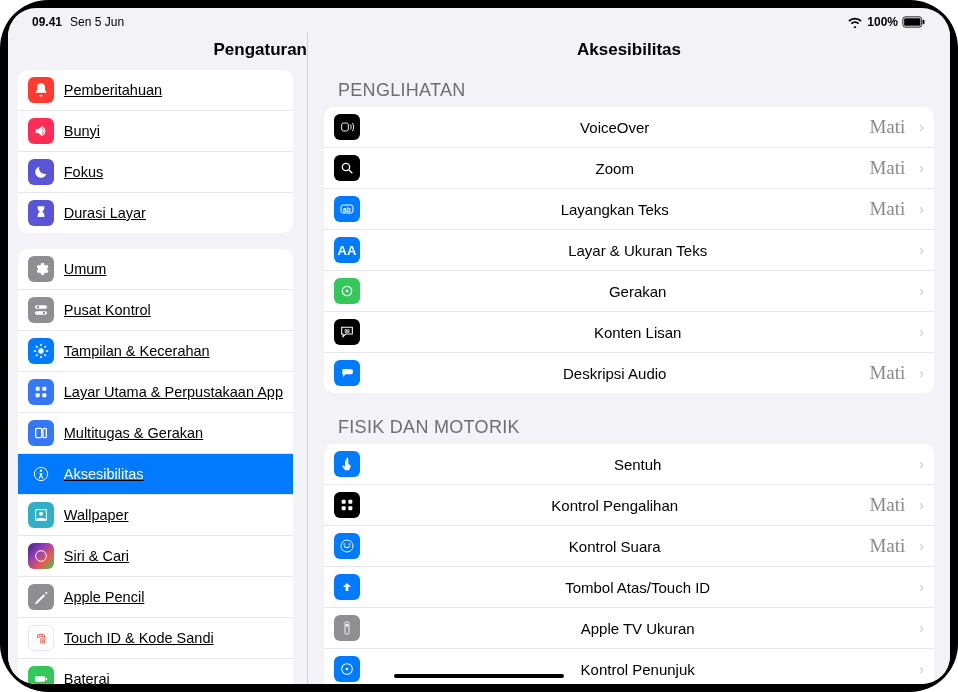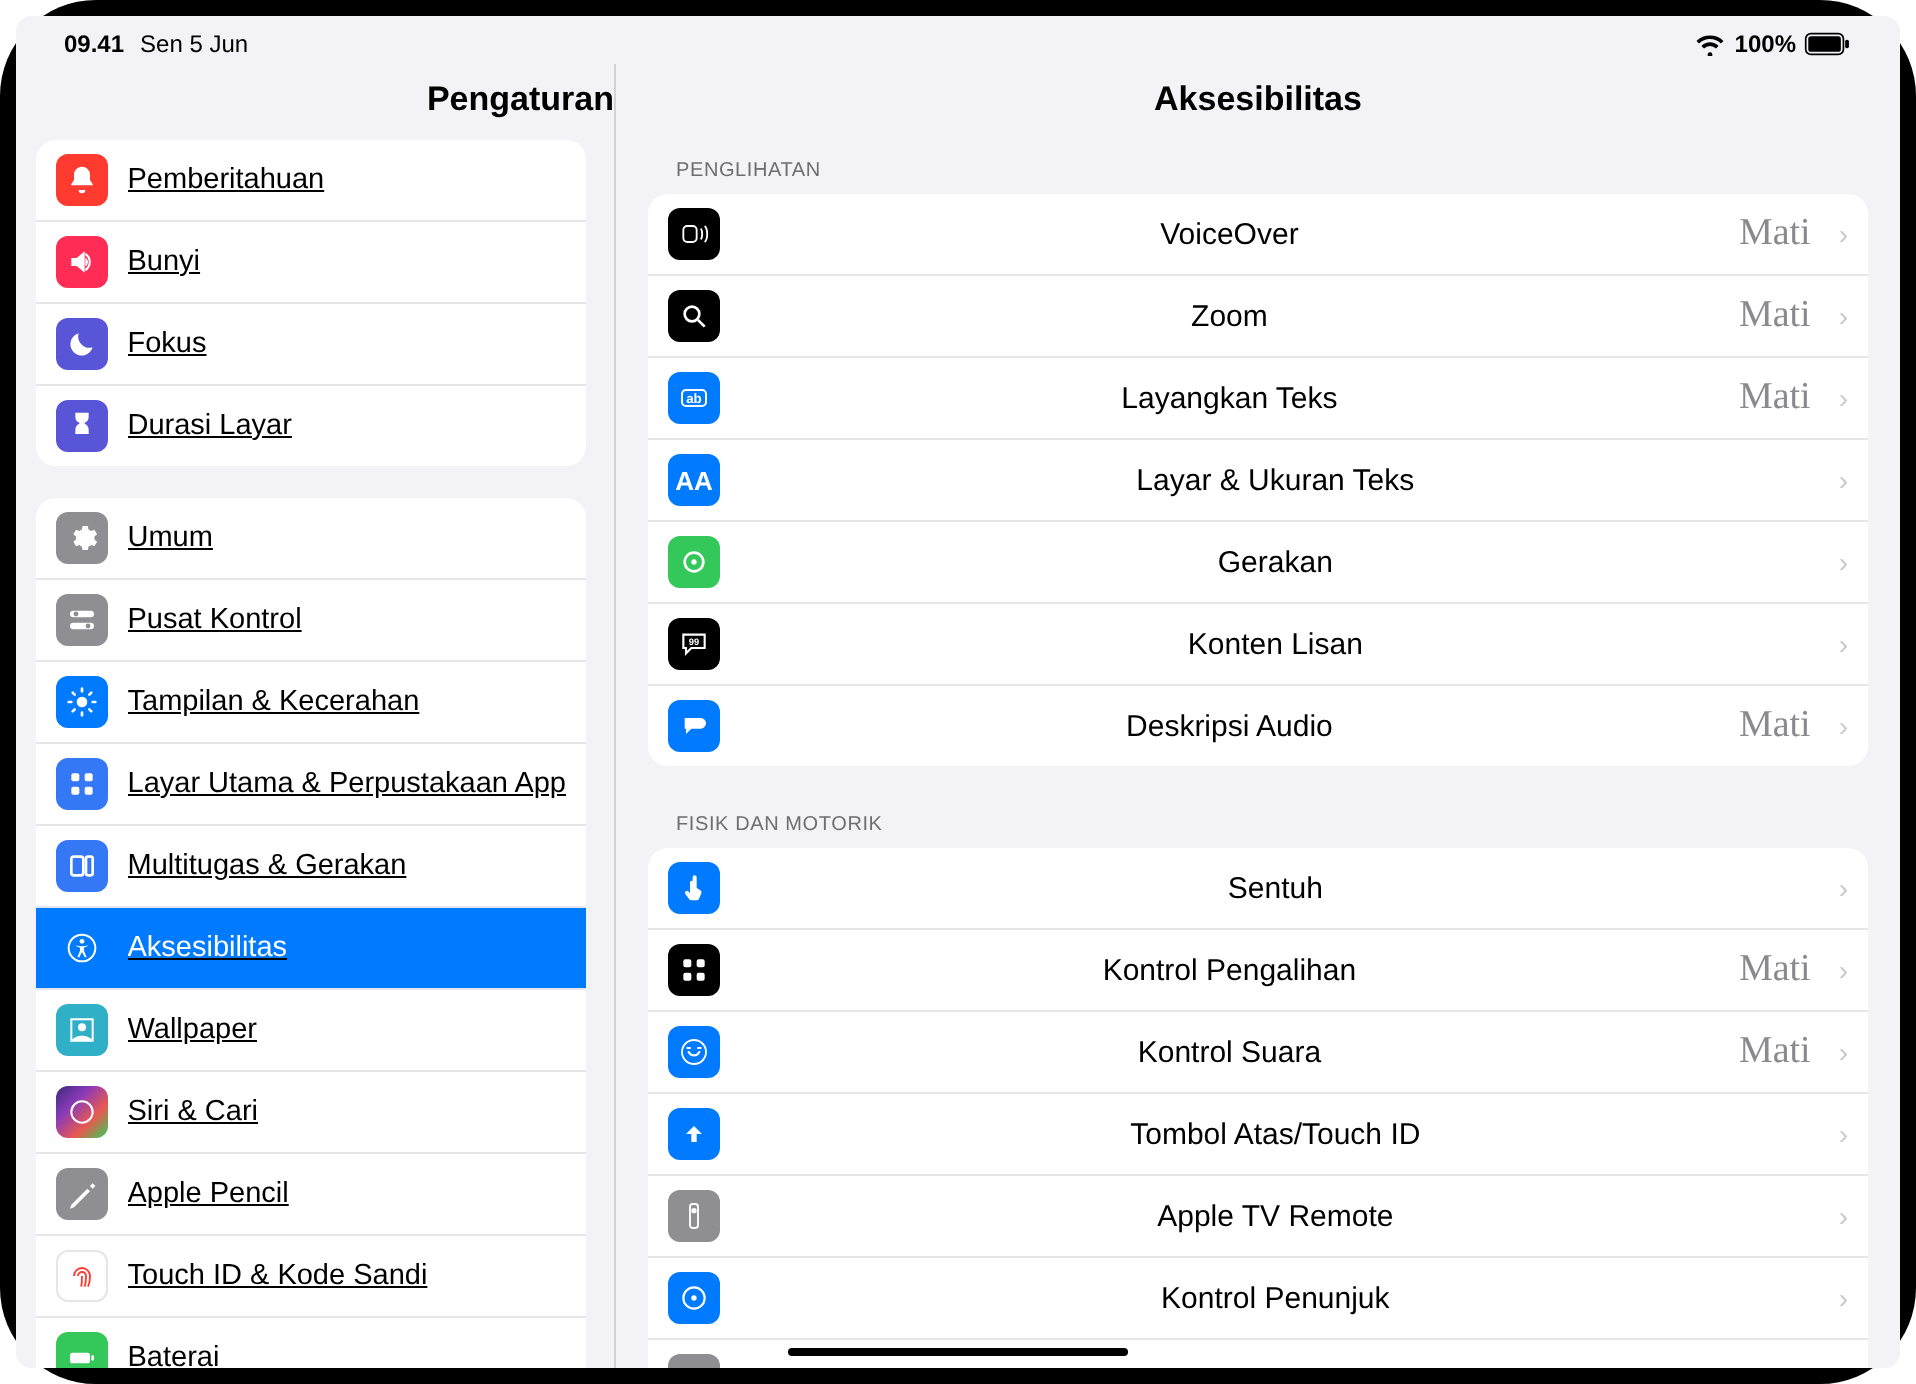--- a/index.html
+++ b/index.html
@@ -2,21 +2,21 @@
 <html><head>
   <meta charset="utf-8">
   <style>
     * { margin:0; padding:0; box-sizing:border-box; font-family:-apple-system, "SF Pro Text", "Helvetica Neue", Arial, sans-serif; -webkit-font-smoothing:antialiased; }
     body { background:#fff; display:flex; align-items:center; justify-content:center; height:692px; width:958px; }
     .device {
       width:958px; height:692px; background:#000; border-radius:48px; padding:8px;
       position:relative;
     }
     .screen {
-      width:100%; height:100%; background:#f2f2f7; border-radius:8px; overflow:hidden;
+      width:100%; height:100%; background:#f2f2f7; border-radius:28px; overflow:hidden;
       display:flex; flex-direction:column; position:relative;
     }
     .statusbar {
       height:24px; display:flex; align-items:center; padding:4px 24px 0 24px;
       font-size:12px; font-weight:600; color:#000;
     }
     .statusbar .left { flex:0 0 auto; display:flex; gap:8px; align-items:baseline; }
     .statusbar .right { margin-left:auto; display:flex; align-items:center; gap:4px; font-size:12px; }
     .date { font-weight:400; }
     .wifi, .battery { display:inline-flex; align-items:center; }
@@ -41,21 +41,21 @@
       width:26px; height:26px; border-radius:6px; flex:0 0 26px;
       display:flex; align-items:center; justify-content:center; color:#fff;
     }
     .icn svg { width:16px; height:16px; }
     .label { flex:1; white-space:nowrap; overflow:hidden; text-overflow:ellipsis; }
     .main {
       flex:1; background:#f2f2f7; overflow:auto; padding-bottom:20px;
     }
     .main-title { text-align:center; font-size:17px; font-weight:600; padding:8px 0 14px 0; }
     .section-header {
-      font-size:10px; color:#6d6d72; text-transform:uppercase;
+      font-size:18px; color:#6d6d72; text-transform:uppercase;
       padding:6px 0 6px 30px; letter-spacing:0.3px;
     }
     .section {
       margin:0 16px 18px 16px; background:#fff; border-radius:10px; overflow:hidden;
     }
     .mrow {
       display:flex; align-items:center; padding:7px 10px; gap:10px;
       border-bottom:0.5px solid #e5e5ea; font-size:15px; cursor:pointer;
       min-height:35px;
       text-align:center;
@@ -379,21 +379,21 @@
           <span class="label">Tombol Atas/Touch ID</span>
           <span class="chev">›</span>
         </div>
         <div class="mrow">
           <span class="icn" style="background:#8e8e93">
                 <svg viewBox="0 0 24 24" fill="#fff">
                   <rect x="9" y="3" width="6" height="18" rx="2" fill="none" stroke="#fff" stroke-width="1.4"></rect>
                   <circle cx="12" cy="8" r="2"></circle>
                 </svg>
               </span>
-          <span class="label">Apple TV Remote</span>
+          <span class="label">Apple TV Ukuran</span>
           <span class="chev">›</span>
         </div>
         <div class="mrow">
           <span class="icn" style="background:#007aff">
                 <svg viewBox="0 0 24 24" fill="none" stroke="#fff" stroke-width="1.6">
                   <circle cx="12" cy="12" r="8"></circle>
                   <circle cx="12" cy="12" r="2" fill="#fff" stroke="none"></circle>
                 </svg>
               </span>
           <span class="label">Kontrol Penunjuk</span>

